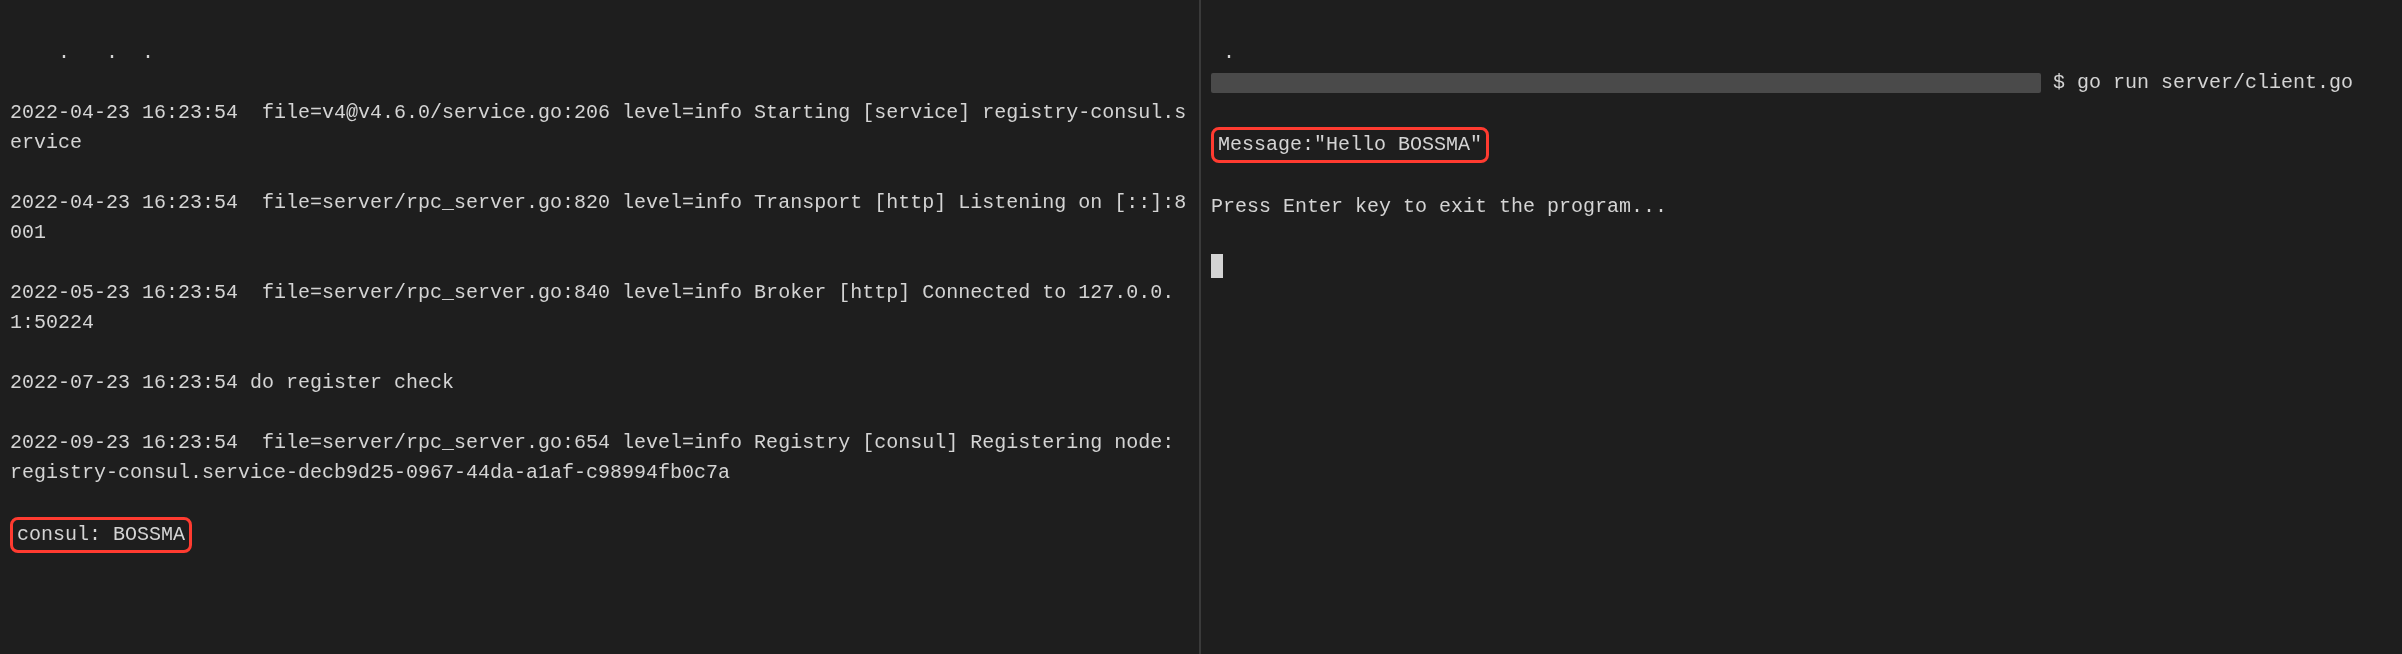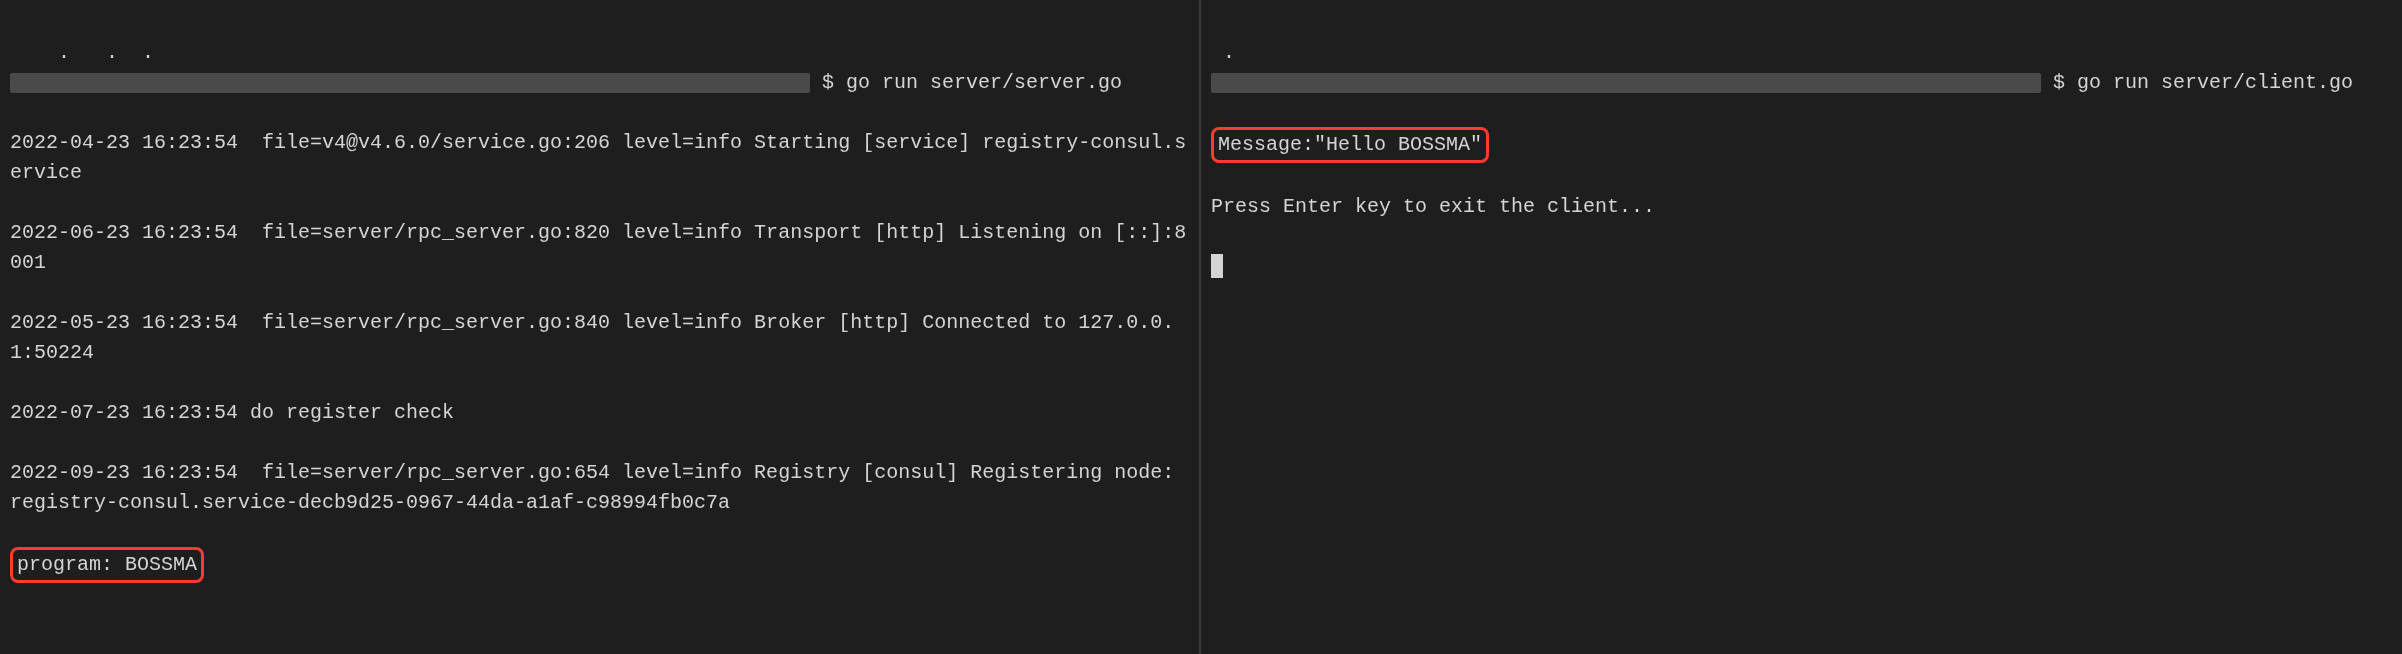--- a/index.html
+++ b/index.html
@@ -59,29 +59,29 @@
       display: block;
     }
     .overlap-dots {
       color: #d4d4d4;
     }
   </style>
 </head>
 <body>
 
 <div class="pane pane-left">
-<span class="line"><span class="overlap-dots">    .   .  .</span></span><span class="line"><span class="obscured-bar" style="width:800px"></span> <span class="prompt-dollar">$</span> <span>go run server/server.go</span></span>
+<span class="line"><span class="overlap-dots">    .   .  .</span></span>
 <span class="line">2022-04-23 16:23:54  file=v4@v4.6.0/service.go:206 level=info Starting [service] registry-consul.service</span>
-<span class="line">2022-06-23 16:23:54  file=server/rpc_server.go:820 level=info Transport [http] Listening on [::]:8001</span>
+<span class="line">2022-04-23 16:23:54  file=server/rpc_server.go:820 level=info Transport [http] Listening on [::]:8001</span>
 <span class="line">2022-05-23 16:23:54  file=server/rpc_server.go:840 level=info Broker [http] Connected to 127.0.0.1:50224</span>
 <span class="line">2022-07-23 16:23:54 do register check</span>
 <span class="line">2022-09-23 16:23:54  file=server/rpc_server.go:654 level=info Registry [consul] Registering node: registry-consul.service-decb9d25-0967-44da-a1af-c98994fb0c7a</span>
-<span class="line"><span class="highlight-box">program: BOSSMA</span></span>
+<span class="line"><span class="highlight-box">consul: BOSSMA</span></span>
 
 
 </div>
 
 <div class="pane pane-right">
 <span class="line"><span class="overlap-dots"> .</span></span><span class="line"><span class="obscured-bar" style="width:830px"></span> <span class="prompt-dollar">$</span> <span>go run server/client.go</span></span>
 <span class="line"><span class="highlight-box">Message:"Hello BOSSMA"</span></span>
-<span class="line">Press Enter key to exit the client...</span>
+<span class="line">Press Enter key to exit the program...</span>
 <span class="line"><span class="cursor"></span></span>
 </div>
 
 </body></html>

